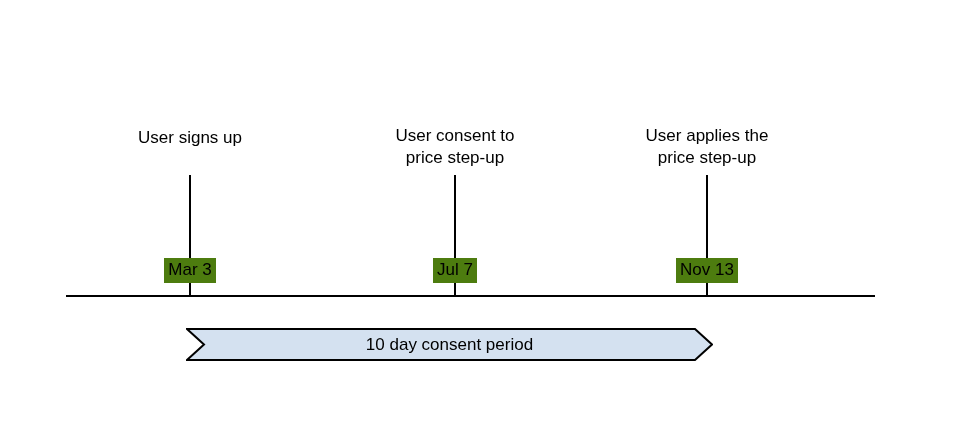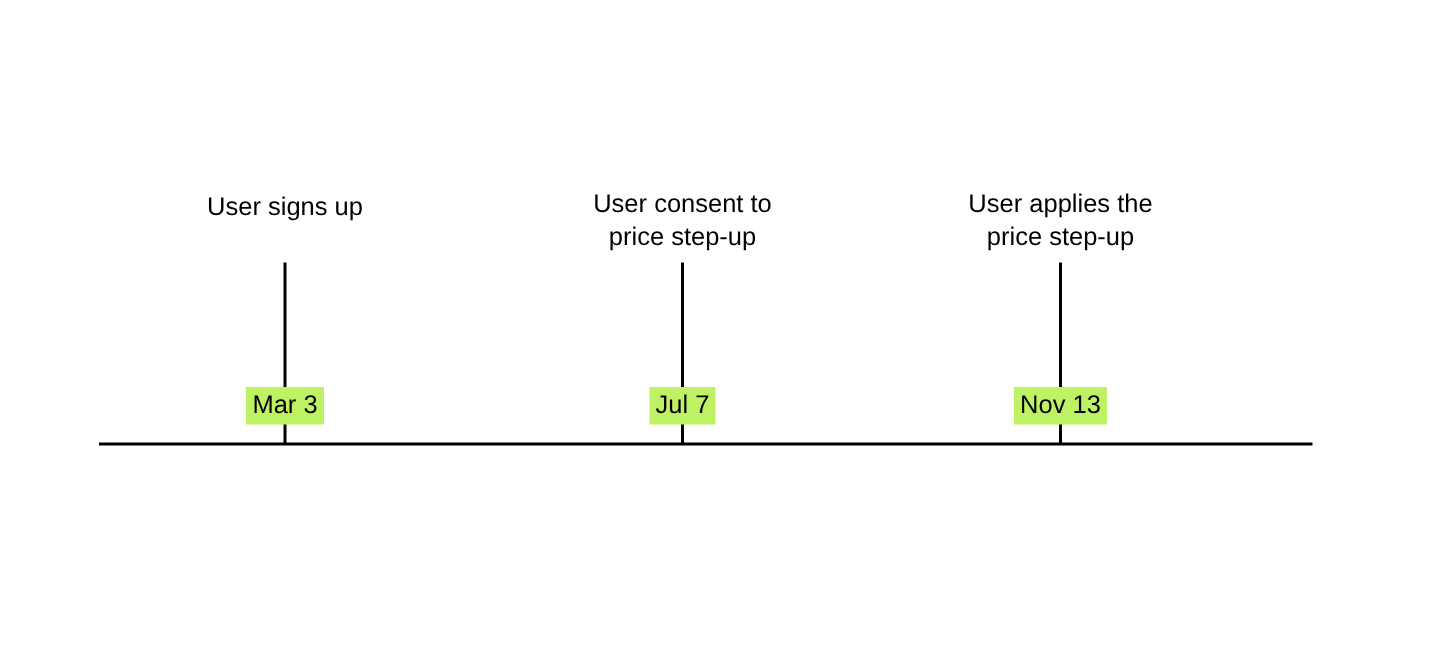--- a/index.html
+++ b/index.html
@@ -62,21 +62,21 @@
     position: absolute;
     left: -90px;
     width: 180px;
     top: 243px;
     text-align: center;
     font-size: 17px;
     line-height: 22px;
     color: #000000;
   }
   .event-date > span {
-    background: #bef264;
+    background: #4d7c0f;
     padding: 1px 4px 2px 4px;
     display: inline-block;
   }
 
   
   .period-band {
     position: absolute;
     left: 186px;
     top: 313px;
     width: 527px;
@@ -128,14 +128,20 @@
 
   <div class="event" style="left:707px;">
     <div class="event-caption">User applies the
 price step-up</div>
     <div class="event-tick"></div>
     <div class="event-date">
       <span>Nov 13</span>
     </div>
   </div>
 
+  <div class="period-band">
+    <svg width="527" height="33" viewBox="0 0 527 33">
+      <polygon points="1,1 509,1 526,16.5 509,32 1,32 18,16.5" fill="#d4e1f0" stroke="#000000" stroke-width="2" stroke-linejoin="miter"></polygon>
+    </svg>
+    <div class="period-label">10 day consent period</div>
+  </div>
 
 </div>
 
 </body></html>

